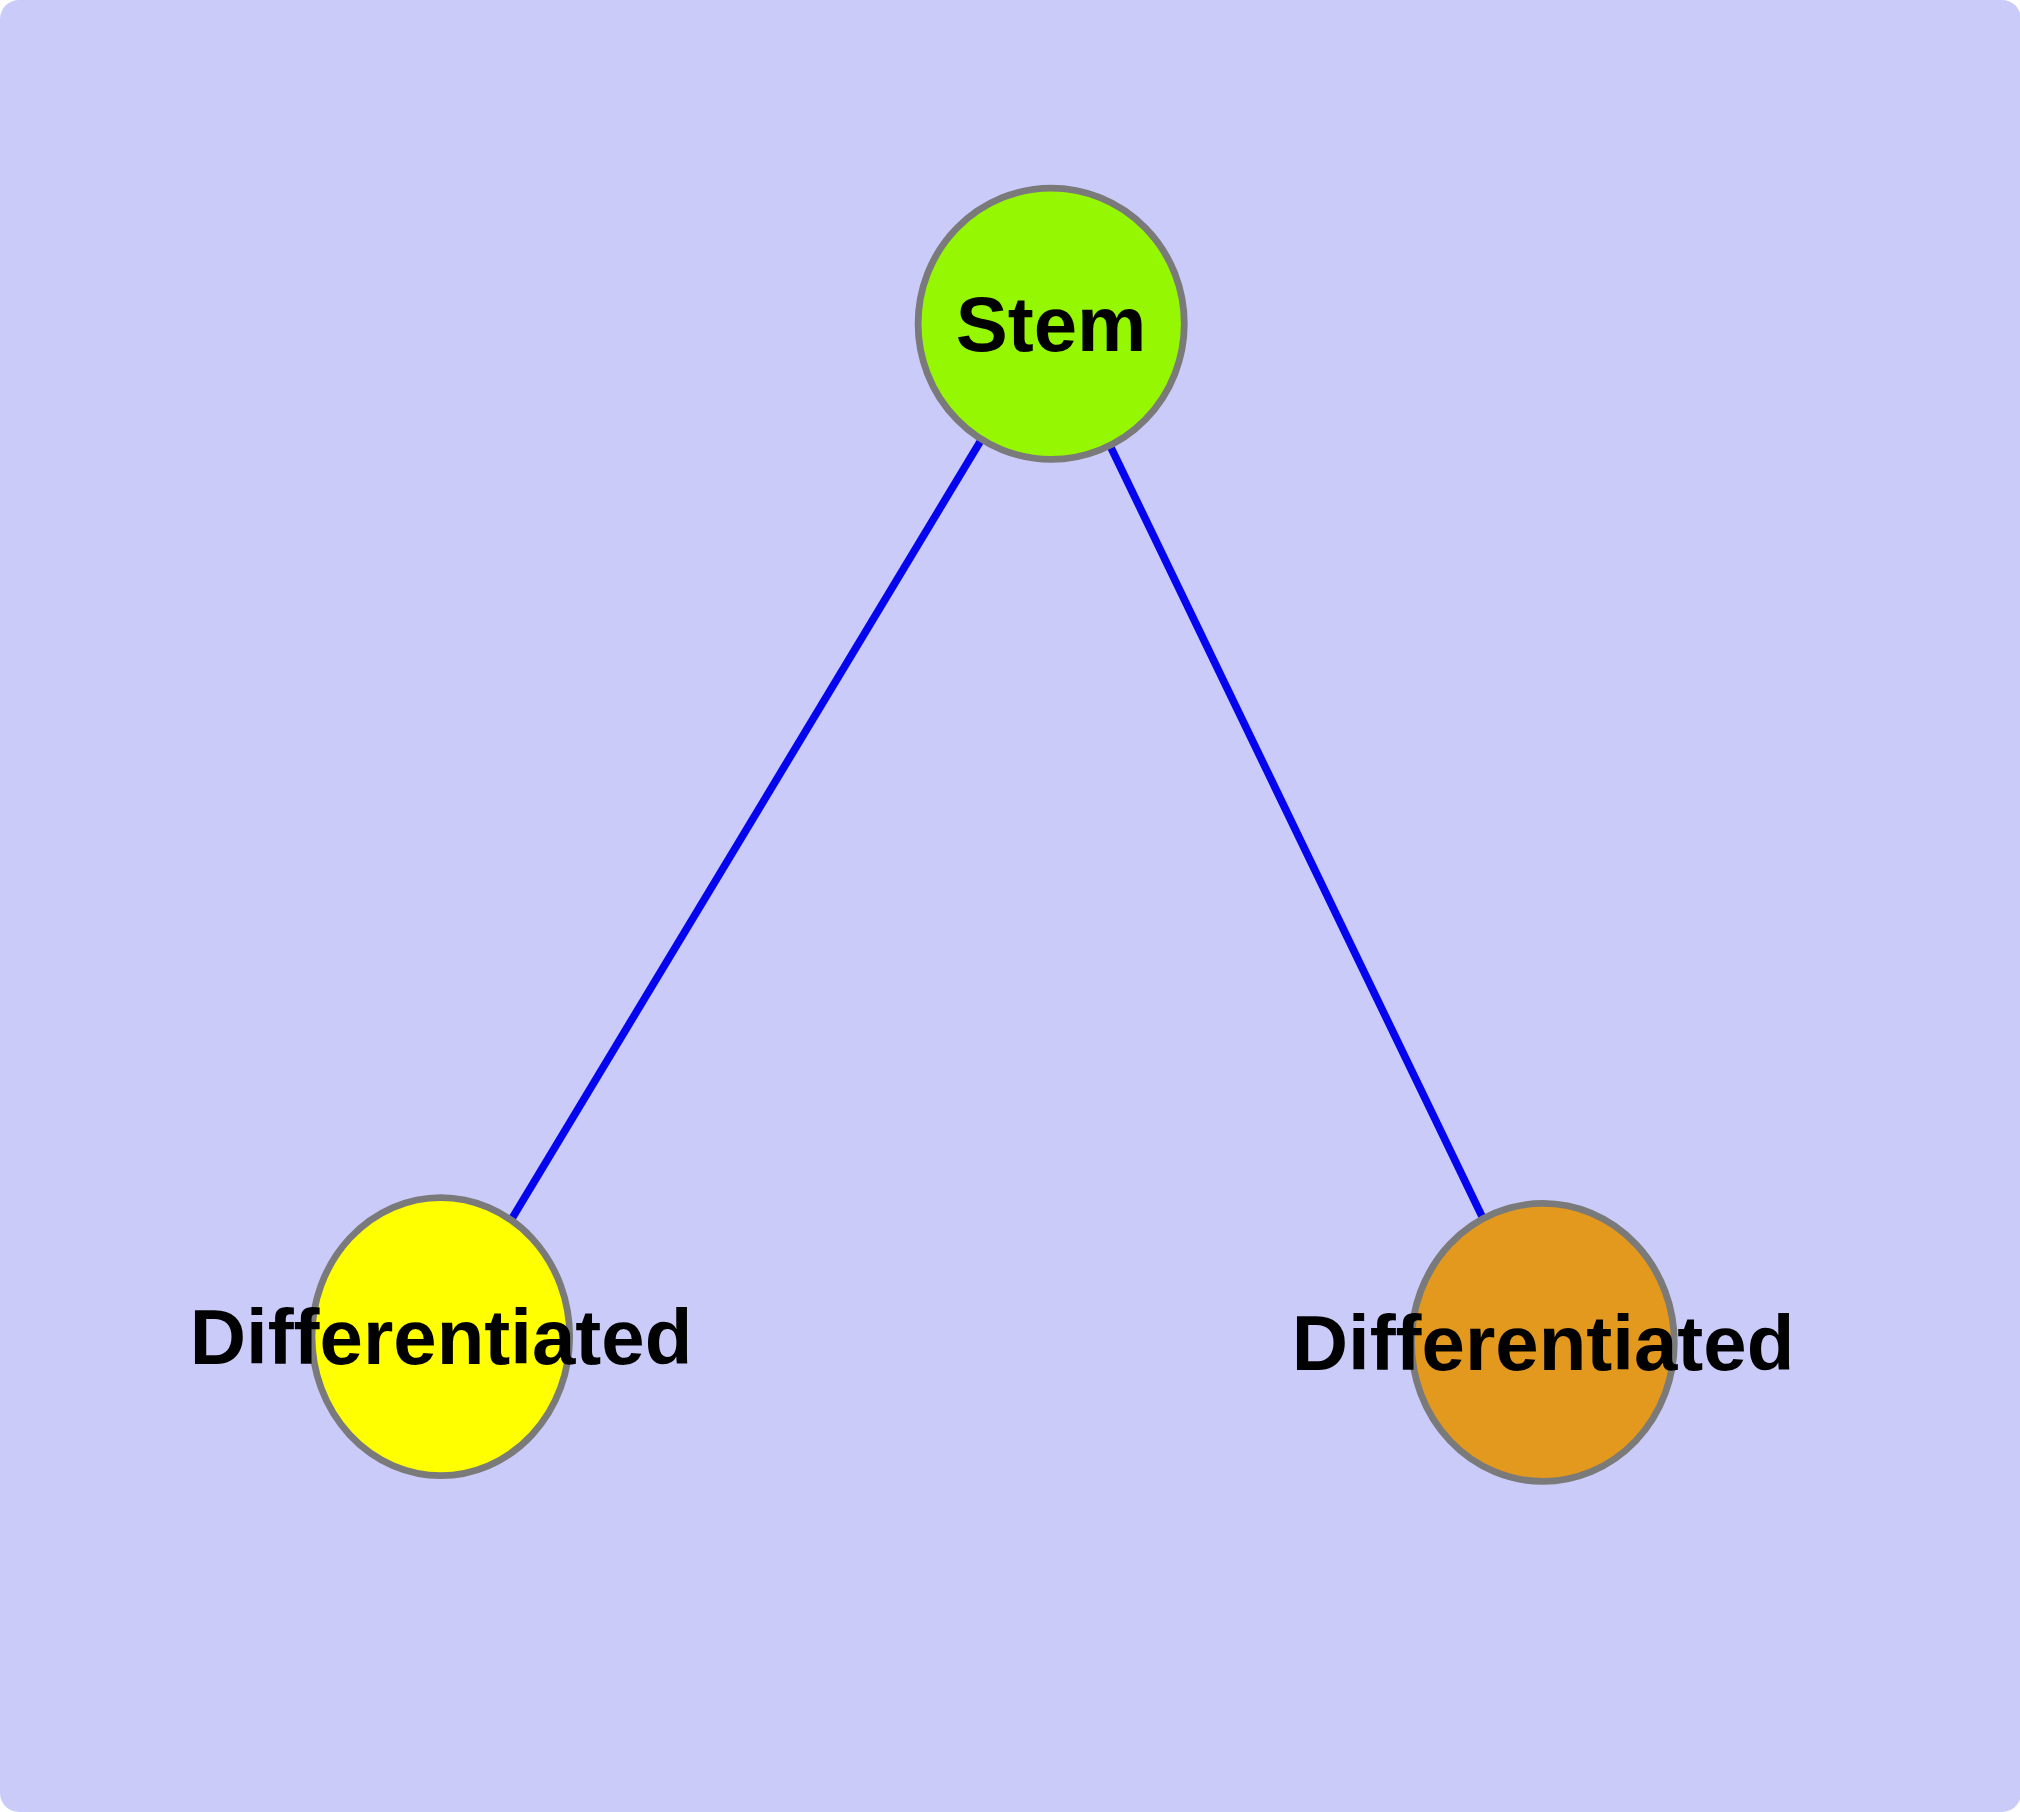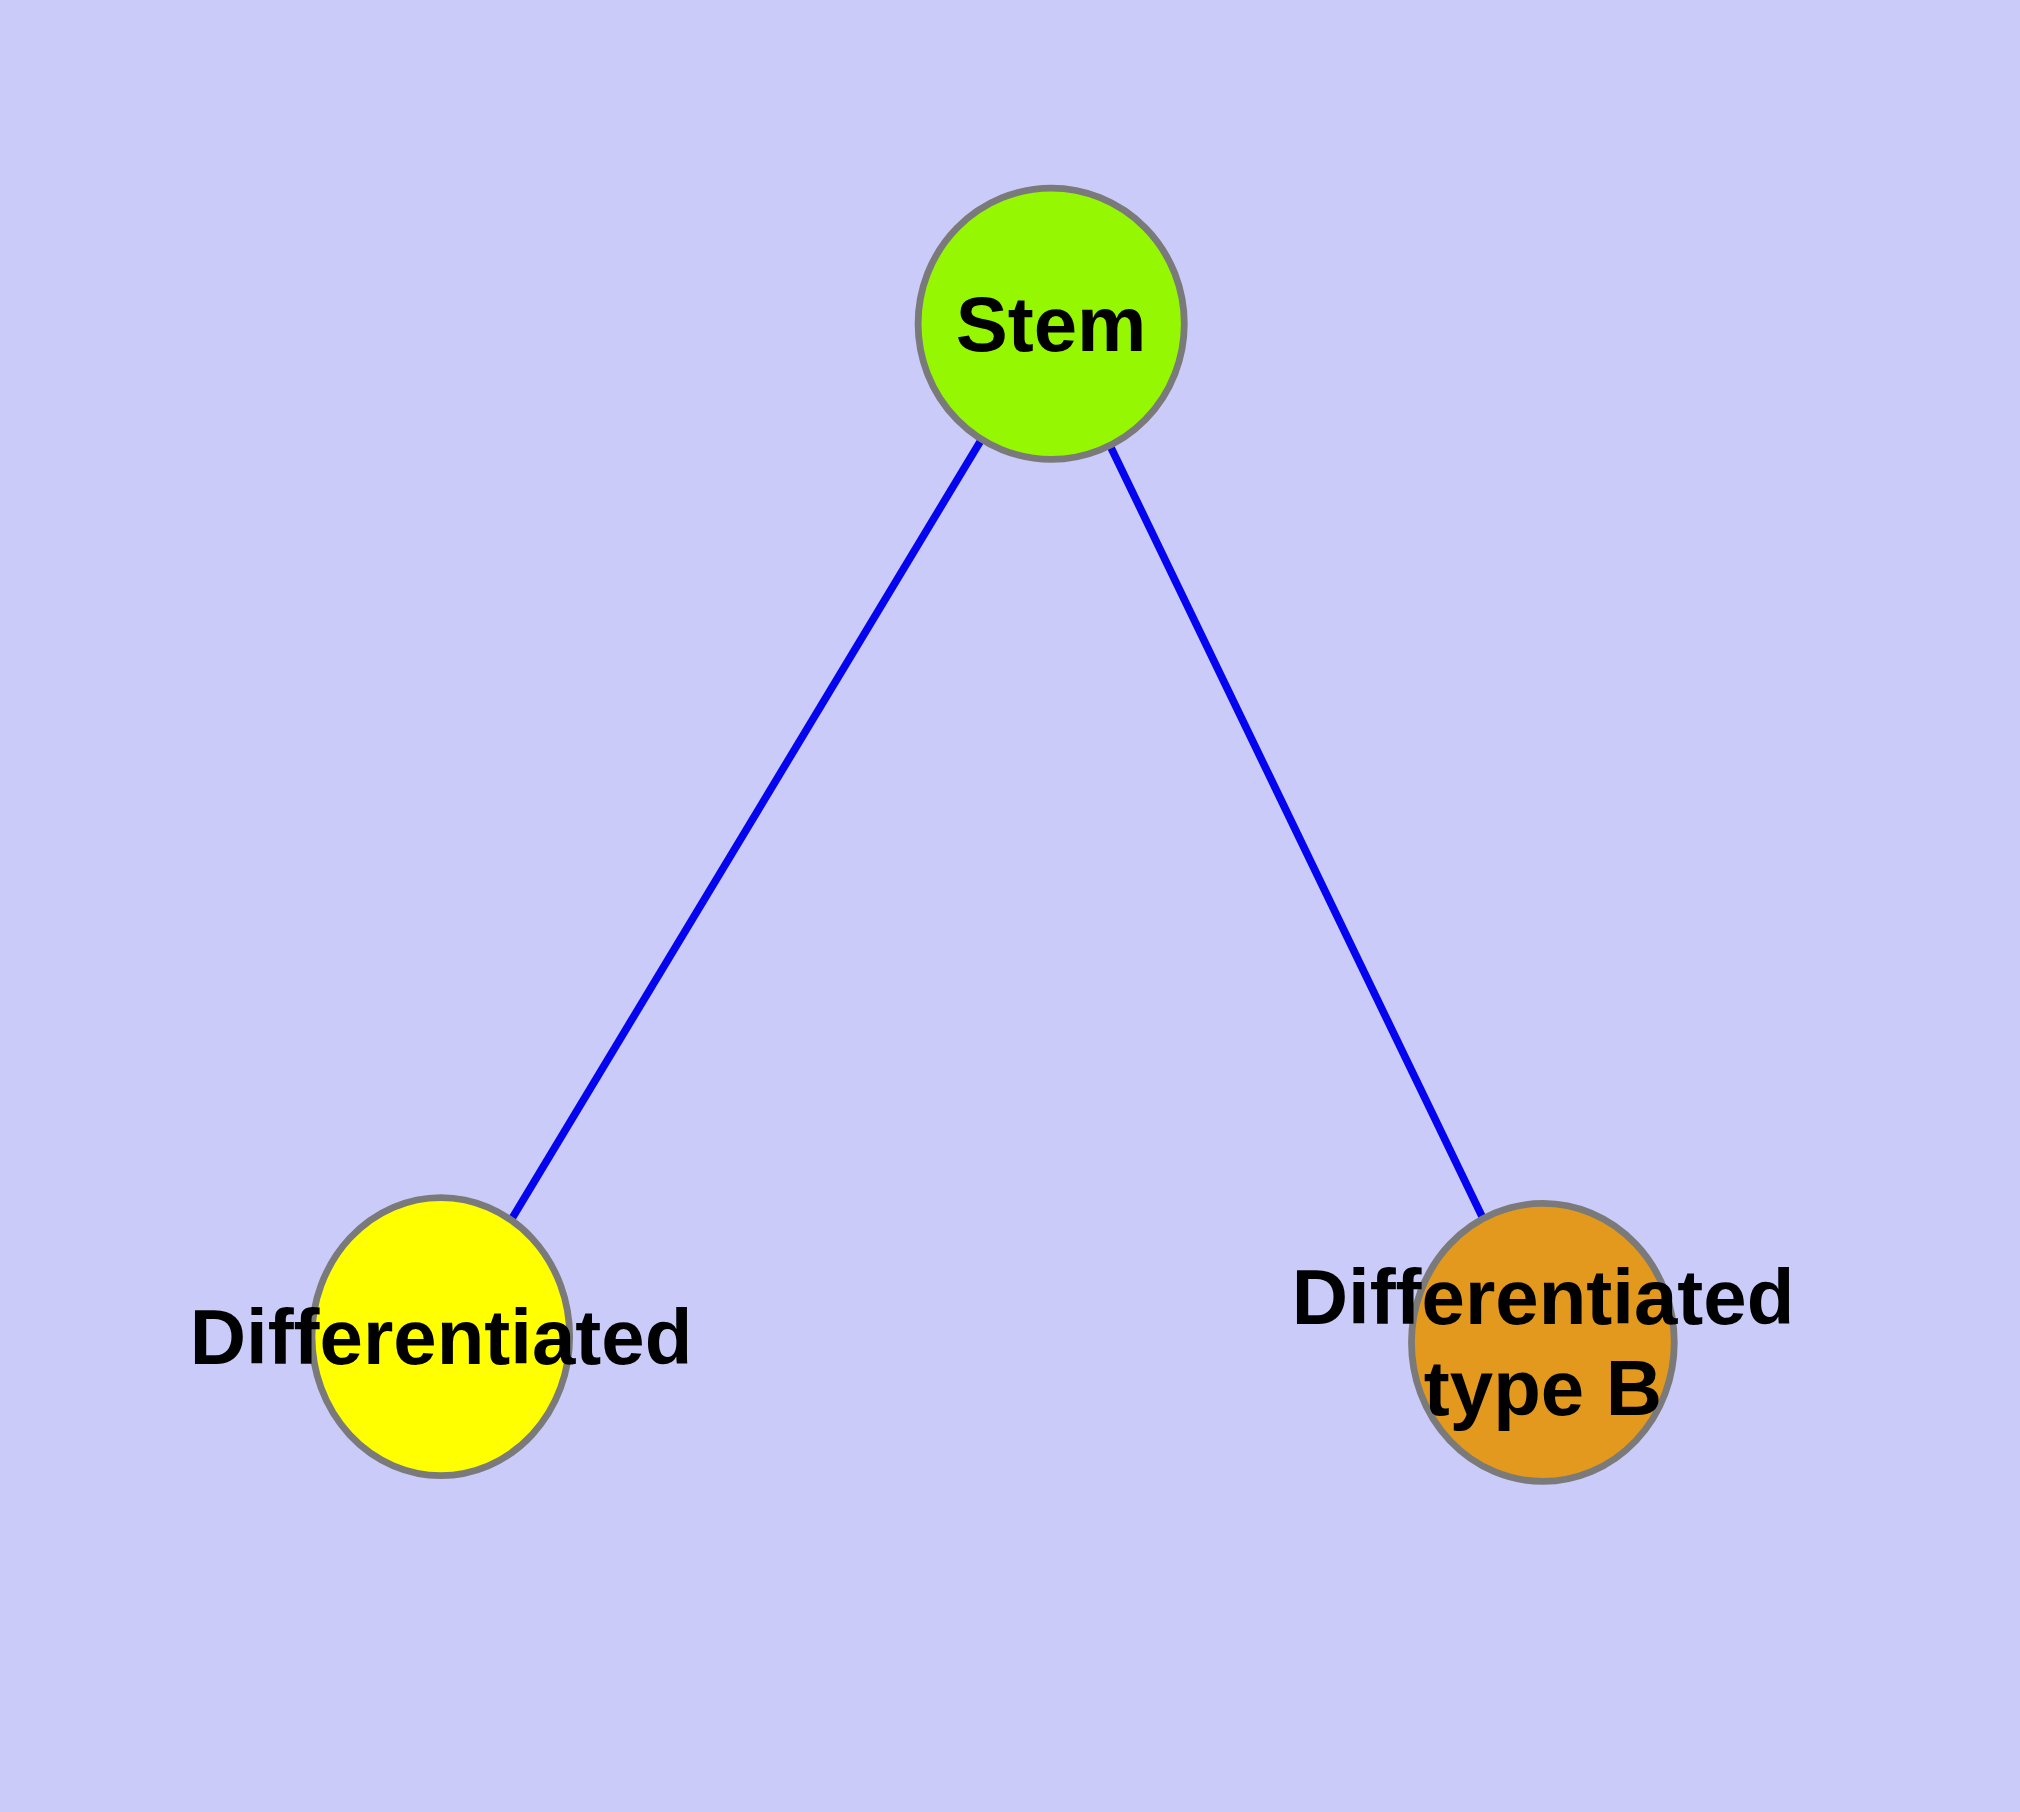--- a/index.html
+++ b/index.html
@@ -2,20 +2,21 @@
 <html style="font-size:13.6px"><head>
 <meta charset="utf-8">
 <style>
   html,body{margin:0;padding:0;}
   .canvas{
     position:relative;
     width:2021px;
     height:1812px;
     overflow:hidden;
     font-family:"Liberation Sans", sans-serif;
+    border-radius:19px;
   }
   .graph-svg{position:absolute;left:0;top:0;width:100%;height:100%;display:block;}
   .node-label{
     position:absolute;
     transform:translate(-50%,-50%);
     text-align:center;
     font-weight:bold;
     font-size:78px;
     line-height:91px;
     color:#000000;
@@ -38,16 +39,15 @@
   <div class="node-label" style="left: 1051px; top: 324px; color: rgb(0, 0, 0);">
     <span class="line">Stem</span>
   </div>
 
   <div class="node-label" style="left: 441px; top: 1337px; color: rgb(0, 0, 0);">
     <span class="line">Differentiated</span>
   </div>
 
   <div class="node-label" style="left: 1543px; top: 1343px; color: rgb(0, 0, 0);">
     <span class="line">Differentiated</span>
-    <span class="line">type B</span>
   </div>
 </div>
 
 
 </body></html>

